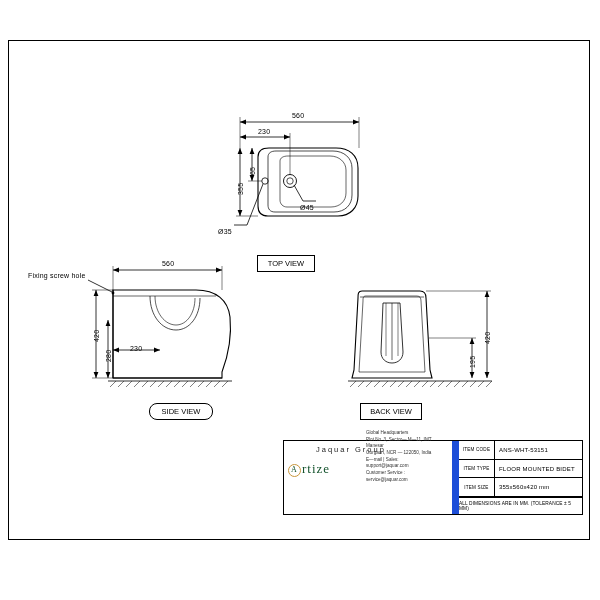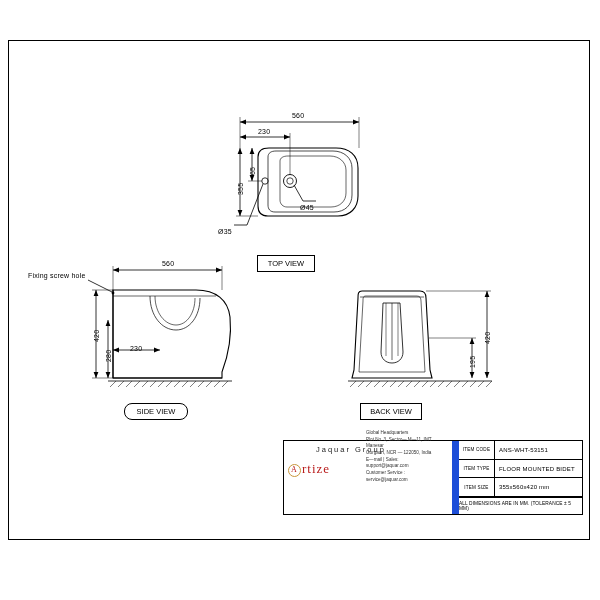--- a/index.html
+++ b/index.html
@@ -129,21 +129,21 @@
     color: #333;
     padding-left: 2px;
     margin-top: 2px;
   }
   .logo {
     position: absolute;
     left: 4px;
     top: 20px;
     width: 70px;
     height: 22px;
-    color: #b91c1c;
+    color: #14532d;
     font-size: 13px;
     letter-spacing: 1px;
     font-family: "Liberation Serif", serif;
   }
   .logo .a-mark {
     display: inline-block;
     border: 1.2px solid #c8963c;
     border-radius: 50%;
     width: 11px; height: 11px;
     line-height: 10px;
@@ -309,21 +309,21 @@
   <div class="lbl" style="left:162px; top:260px;">560</div>
   <div class="lbl vert" style="left:93px; top:342px;">420</div>
   <div class="lbl vert" style="left:105px; top:362px;">280</div>
   <div class="lbl" style="left:130px; top:345px;">230</div>
   <div class="lbl" style="left:28px; top:272px;">Fixing screw hole</div>
 
   <div class="lbl vert" style="left:484px; top:344px;">420</div>
   <div class="lbl vert" style="left:469px; top:368px;">195</div>
 
   <div class="viewbox" style="left:257px; top:255px; width:58px;">TOP VIEW</div>
-  <div class="viewbox" style="left:124px; top:403px; width:64px;border-radius:8px;">SIDE VIEW</div>
+  <div class="viewbox" style="left:149px; top:403px; width:64px;border-radius:8px;">SIDE VIEW</div>
   <div class="viewbox" style="left:360px; top:403px; width:62px;">BACK VIEW</div>
 
   <div class="titleblock">
     <div class="tb-left">
       <div class="tb-brandline">Jaquar  Group</div>
       <div class="logo">
         <span class="a-mark">A</span><span>rtize</span>
       </div>
       <div class="tb-addr" style="margin-left:76px; margin-top:-24px;">
         <div>Global  Headquarters</div>

